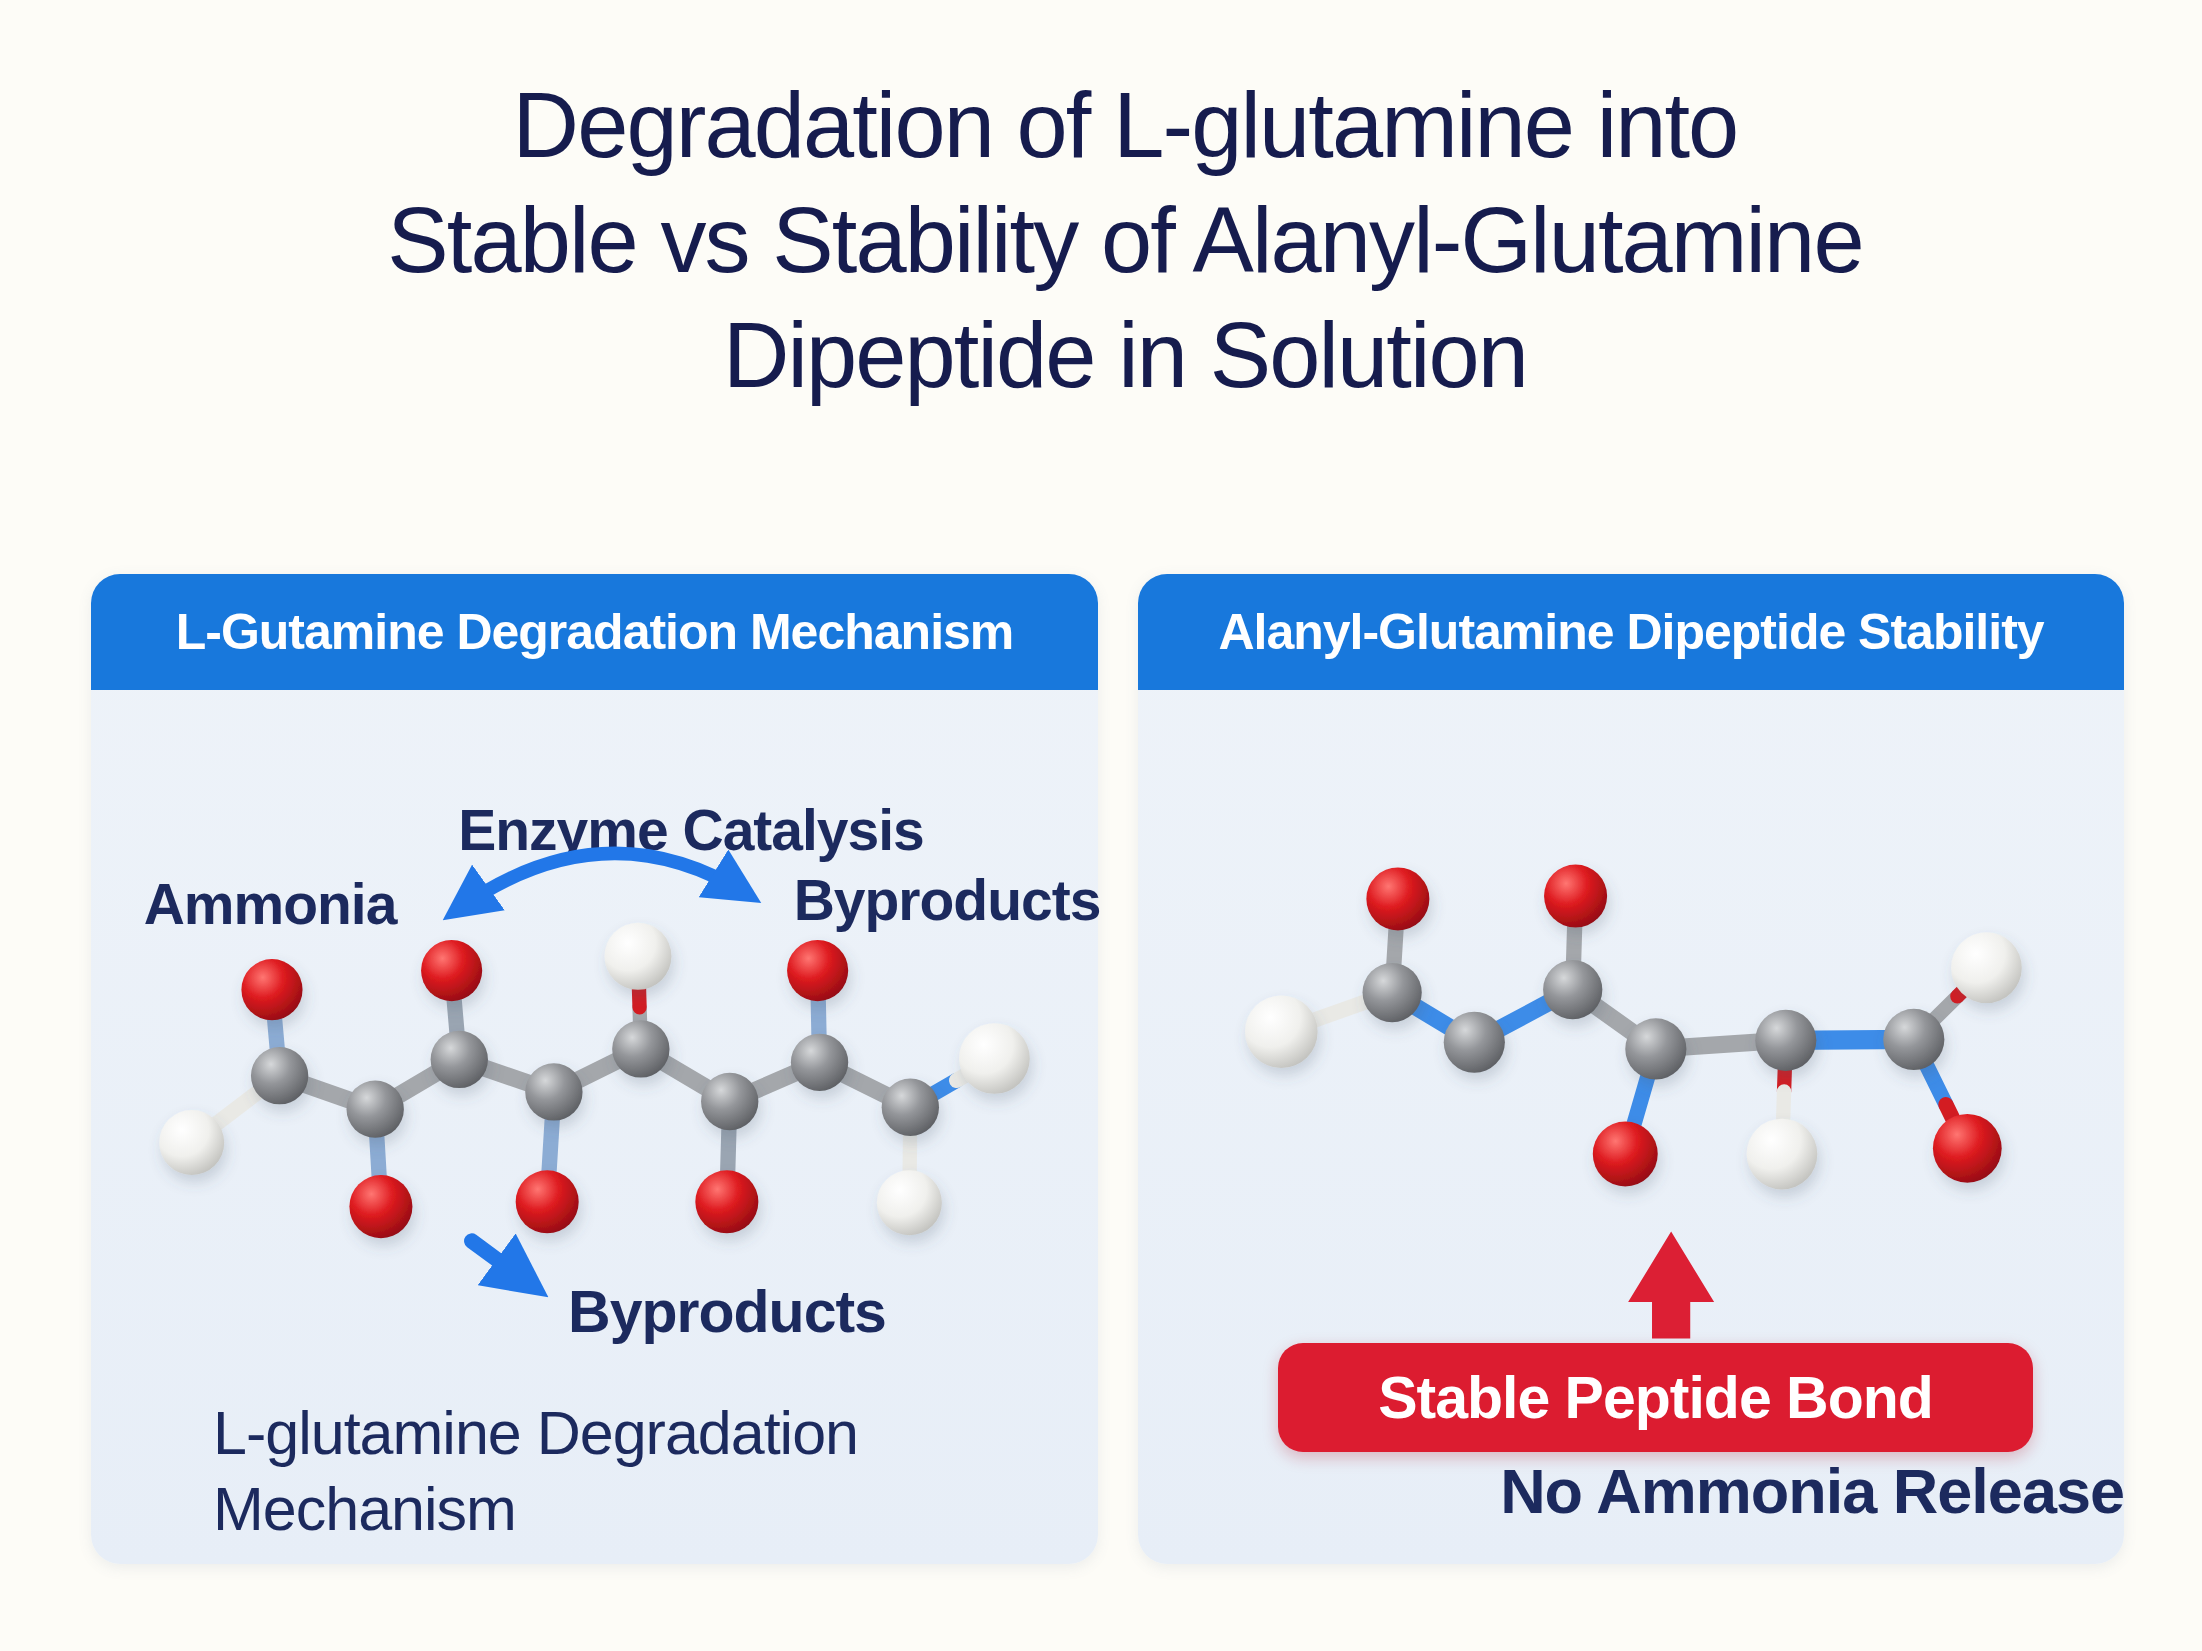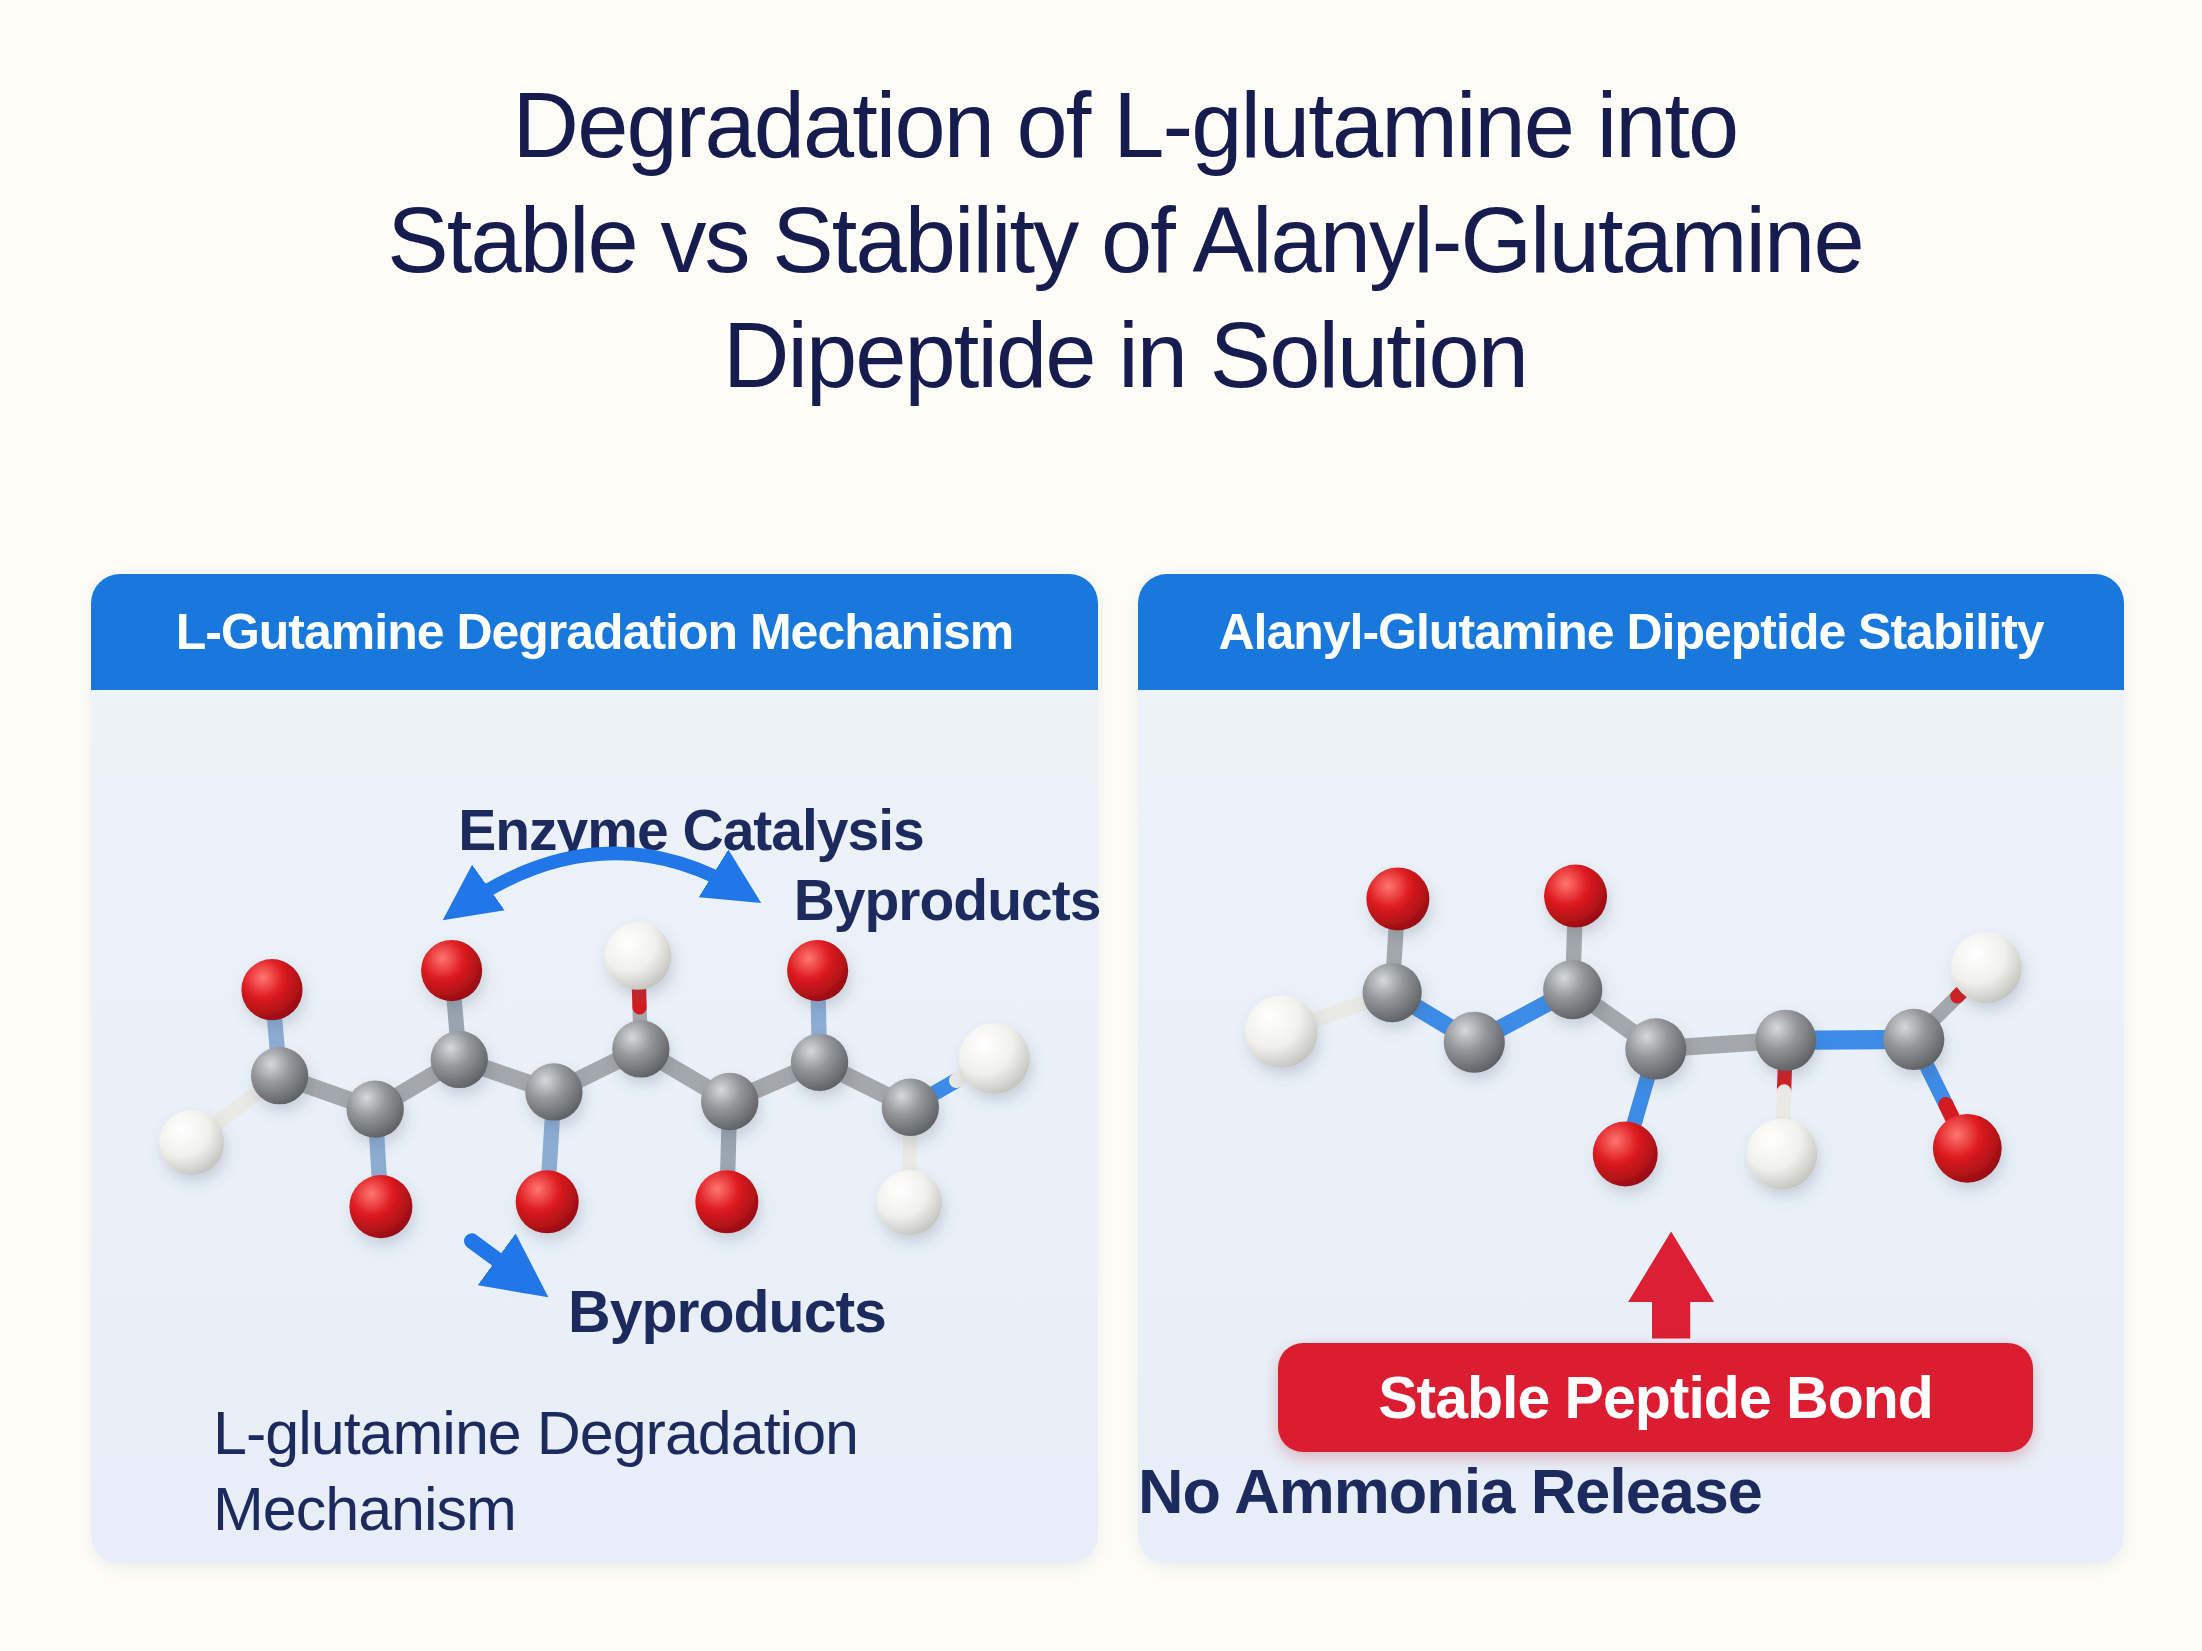--- a/index.html
+++ b/index.html
@@ -41,21 +41,21 @@
   }
   .arrow-svg{position:absolute;overflow:visible;}
   .badge{
     position:absolute;left:140px;top:769px;width:755px;height:109px;
     background:var(--red,#dc1c30);border-radius:25px;
     display:flex;align-items:center;justify-content:center;
     color:#ffffff;font-weight:800;font-size:59px;letter-spacing:-1px;
     box-shadow:0 5.7px 15.3px rgba(180,20,40,.25);
   }
   .subtext{
-    position:absolute;left:0;top:881px;width:100%;text-align:left;
+    position:absolute;left:0;top:881px;width:100%;text-align:right;
     color:var(--label-navy,#17224f);font-weight:600;font-size:63px;letter-spacing:-1px;
   }
   .hidden-defs{position:absolute;width:0;height:0;}
 </style>
 </head>
 <body style="--page-bg: #fdfcf7; --navy: #161c4e; --label-navy: #1c2a5e; --blue: #1878dc; --red: #dc1c30;">
 
 <svg class="hidden-defs" aria-hidden="true">
   <defs>
     <radialGradient id="gC" cx="35%" cy="30%" r="75%">
@@ -138,20 +138,21 @@
           <circle cx="856" cy="658" r="34" fill="url(#gH)"></circle>
         </g>
       </svg>
 
     <div class="lbl" style="left:600px;top:256px;font-size:57px;">Enzyme Catalysis</div>
 
     <svg class="arrow-svg" style="left:0;top:0;" width="1007" height="990" viewBox="0 0 1053 1036">
       <path d="M 382,352 Q 536,242 686,335" fill="none" stroke="#2277e8" stroke-width="14" marker-start="url(#ah)" marker-end="url(#ah)"></path>
     </svg>
 
+    <div class="lbl" style="left:179px;top:330px;font-size:57px;">Ammonia</div>
 
     <div class="lbl" style="left:856px;top:326px;font-size:57px;">Byproducts</div>
 
     <svg class="arrow-svg" style="left:0;top:0;" width="1007" height="990" viewBox="0 0 1053 1036">
       <line x1="398" y1="698" x2="462" y2="745" stroke="#2277e8" stroke-width="16" stroke-linecap="round" marker-end="url(#ah)"></line>
     </svg>
 
     <div class="lbl" style="left:636px;top:738px;font-size:59px;">Byproducts</div>
 
     <div class="caption">

